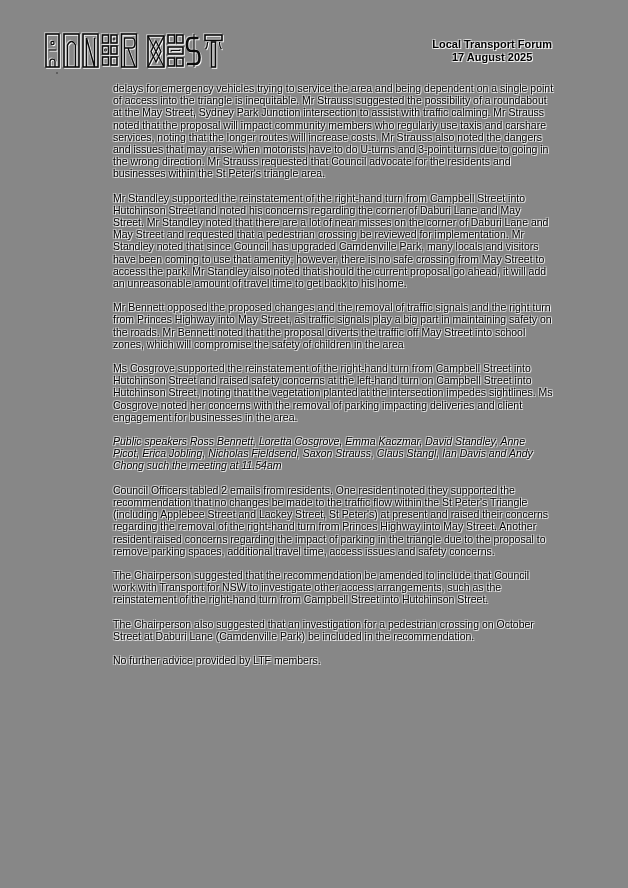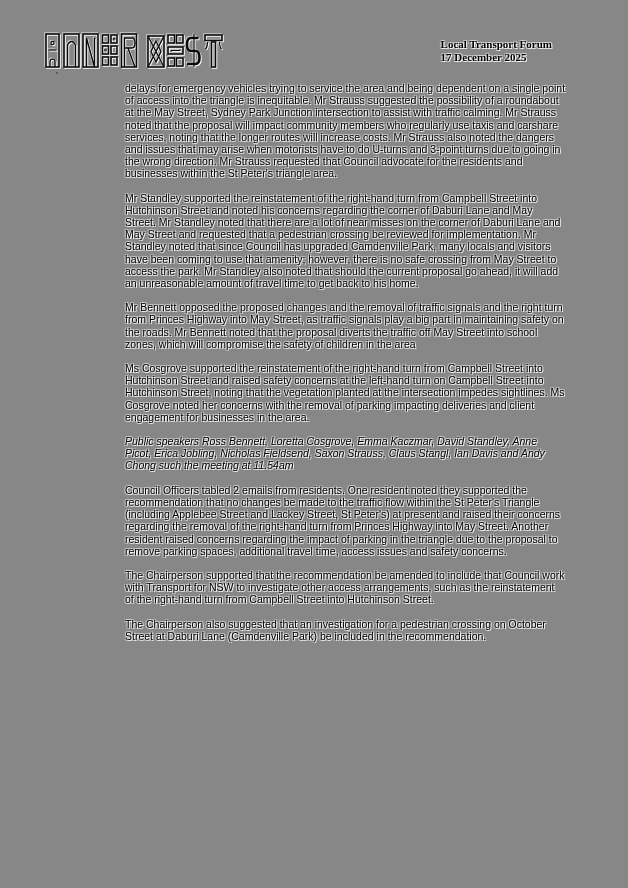--- a/index.html
+++ b/index.html
@@ -27,45 +27,44 @@
     height: 42px;
   }
   .logo svg {
     filter: drop-shadow(1px 1px 0 rgba(255,255,255,0.95))
             drop-shadow(-1px -1px 0 rgba(255,255,255,0.55));
   }
   .header-right {
     position: absolute;
     top: 38px;
     right: 76px;
-    text-align: left;
+    text-align: center;
     font-weight: bold;
     font-size: 11px;
     line-height: 13px;
     color: #000;
     text-shadow:
       1px 1px 0 rgba(255,255,255,0.9),
       -1px 1px 0 rgba(255,255,255,0.55),
       1px -1px 0 rgba(255,255,255,0.55),
       -1px -1px 0 rgba(255,255,255,0.4);
-    font-family: Liberation Serif, serif;
   }
   
   .artifact-dot {
     position: absolute;
     left: 56px;
     top: 72px;
     width: 2px;
     height: 2px;
     background: #5e5e5e;
   }
   
   .doc-body {
     position: absolute;
-    left: 125px;
+    left: 113px;
     top: 82px;
     width: 441px;
     color: #000;
     font-size: 10.5px;
     line-height: 12.2px;
     text-shadow:
       1px 1px 0 rgba(255,255,255,0.85),
       -1px 1px 0 rgba(255,255,255,0.5),
       1px -1px 0 rgba(255,255,255,0.5),
       -1px -1px 0 rgba(255,255,255,0.4);
@@ -123,29 +122,30 @@
       <line x1="149" y1="4" x2="149" y2="37" stroke-width="1.1"></line>
 
       <rect x="160" y="5" width="17" height="5.5"></rect>
       <rect x="166.5" y="12" width="4" height="25"></rect>
       <path d="M162.5,12 q0,5 -2,7 M174.5,12 q0,5 2,7" stroke-width="1.2"></path>
     </svg>
   </div>
 
   <div class="header-right">
     <div>Local Transport Forum</div>
-    <div>17 December 2025</div>
+    <div>17 August 2025</div>
   </div>
 
   <div class="artifact-dot"></div>
 
   <div class="doc-body">
     <p class="para">delays for emergency vehicles trying to service the area and being dependent on a single point of access into the triangle is inequitable. Mr Strauss suggested the possibility of a roundabout at the May Street, Sydney Park Junction intersection to assist with traffic calming. Mr Strauss noted that the proposal will impact community members who regularly use taxis and carshare services, noting that the longer routes will increase costs. Mr Strauss also noted the dangers and issues that may arise when motorists have to do U-turns and 3-point turns due to going in the wrong direction. Mr Strauss requested that Council advocate for the residents and businesses within the St Peter's triangle area.</p>
     <p class="para">Mr Standley supported the reinstatement of the right-hand turn from Campbell Street into Hutchinson Street and noted his concerns regarding the corner of Daburi Lane and May Street. Mr Standley noted that there are a lot of near misses on the corner of Daburi Lane and May Street and requested that a pedestrian crossing be reviewed for implementation. Mr Standley noted that since Council has upgraded Camdenville Park, many locals and visitors have been coming to use that amenity; however, there is no safe crossing from May Street to access the park. Mr Standley also noted that should the current proposal go ahead, it will add an unreasonable amount of travel time to get back to his home.</p>
     <p class="para">Mr Bennett opposed the proposed changes and the removal of traffic signals and the right turn from Princes Highway into May Street, as traffic signals play a big part in maintaining safety on the roads. Mr Bennett noted that the proposal diverts the traffic off May Street into school zones, which will compromise the safety of children in the area</p>
     <p class="para">Ms Cosgrove supported the reinstatement of the right-hand turn from Campbell Street into Hutchinson Street and raised safety concerns at the left-hand turn on Campbell Street into Hutchinson Street, noting that the vegetation planted at the intersection impedes sightlines. Ms Cosgrove noted her concerns with the removal of parking impacting deliveries and client engagement for businesses in the area.</p>
     <p class="para italic">Public speakers Ross Bennett, Loretta Cosgrove, Emma Kaczmar, David Standley, Anne Picot, Erica Jobling, Nicholas Fieldsend, Saxon Strauss, Claus Stangl, Ian Davis and Andy Chong such the meeting at 11.54am</p>
     <p class="para">Council Officers tabled 2 emails from residents. One resident noted they supported the recommendation that no changes be made to the traffic flow within the St Peter's Triangle (including Applebee Street and Lackey Street, St Peter's) at present and raised their concerns regarding the removal of the right-hand turn from Princes Highway into May Street. Another resident raised concerns regarding the impact of parking in the triangle due to the proposal to remove parking spaces, additional travel time, access issues and safety concerns.</p>
-    <p class="para">The Chairperson supported that the recommendation be amended to include that Council work with Transport for NSW to investigate other access arrangements, such as the reinstatement of the right-hand turn from Campbell Street into Hutchinson Street.</p>
+    <p class="para">The Chairperson suggested that the recommendation be amended to include that Council work with Transport for NSW to investigate other access arrangements, such as the reinstatement of the right-hand turn from Campbell Street into Hutchinson Street.</p>
     <p class="para">The Chairperson also suggested that an investigation for a pedestrian crossing on October Street at Daburi Lane (Camdenville Park) be included in the recommendation.</p>
+    <p class="para">No further advice provided by LTF members.</p>
   </div>
 
 </div>
 
 </body></html>

